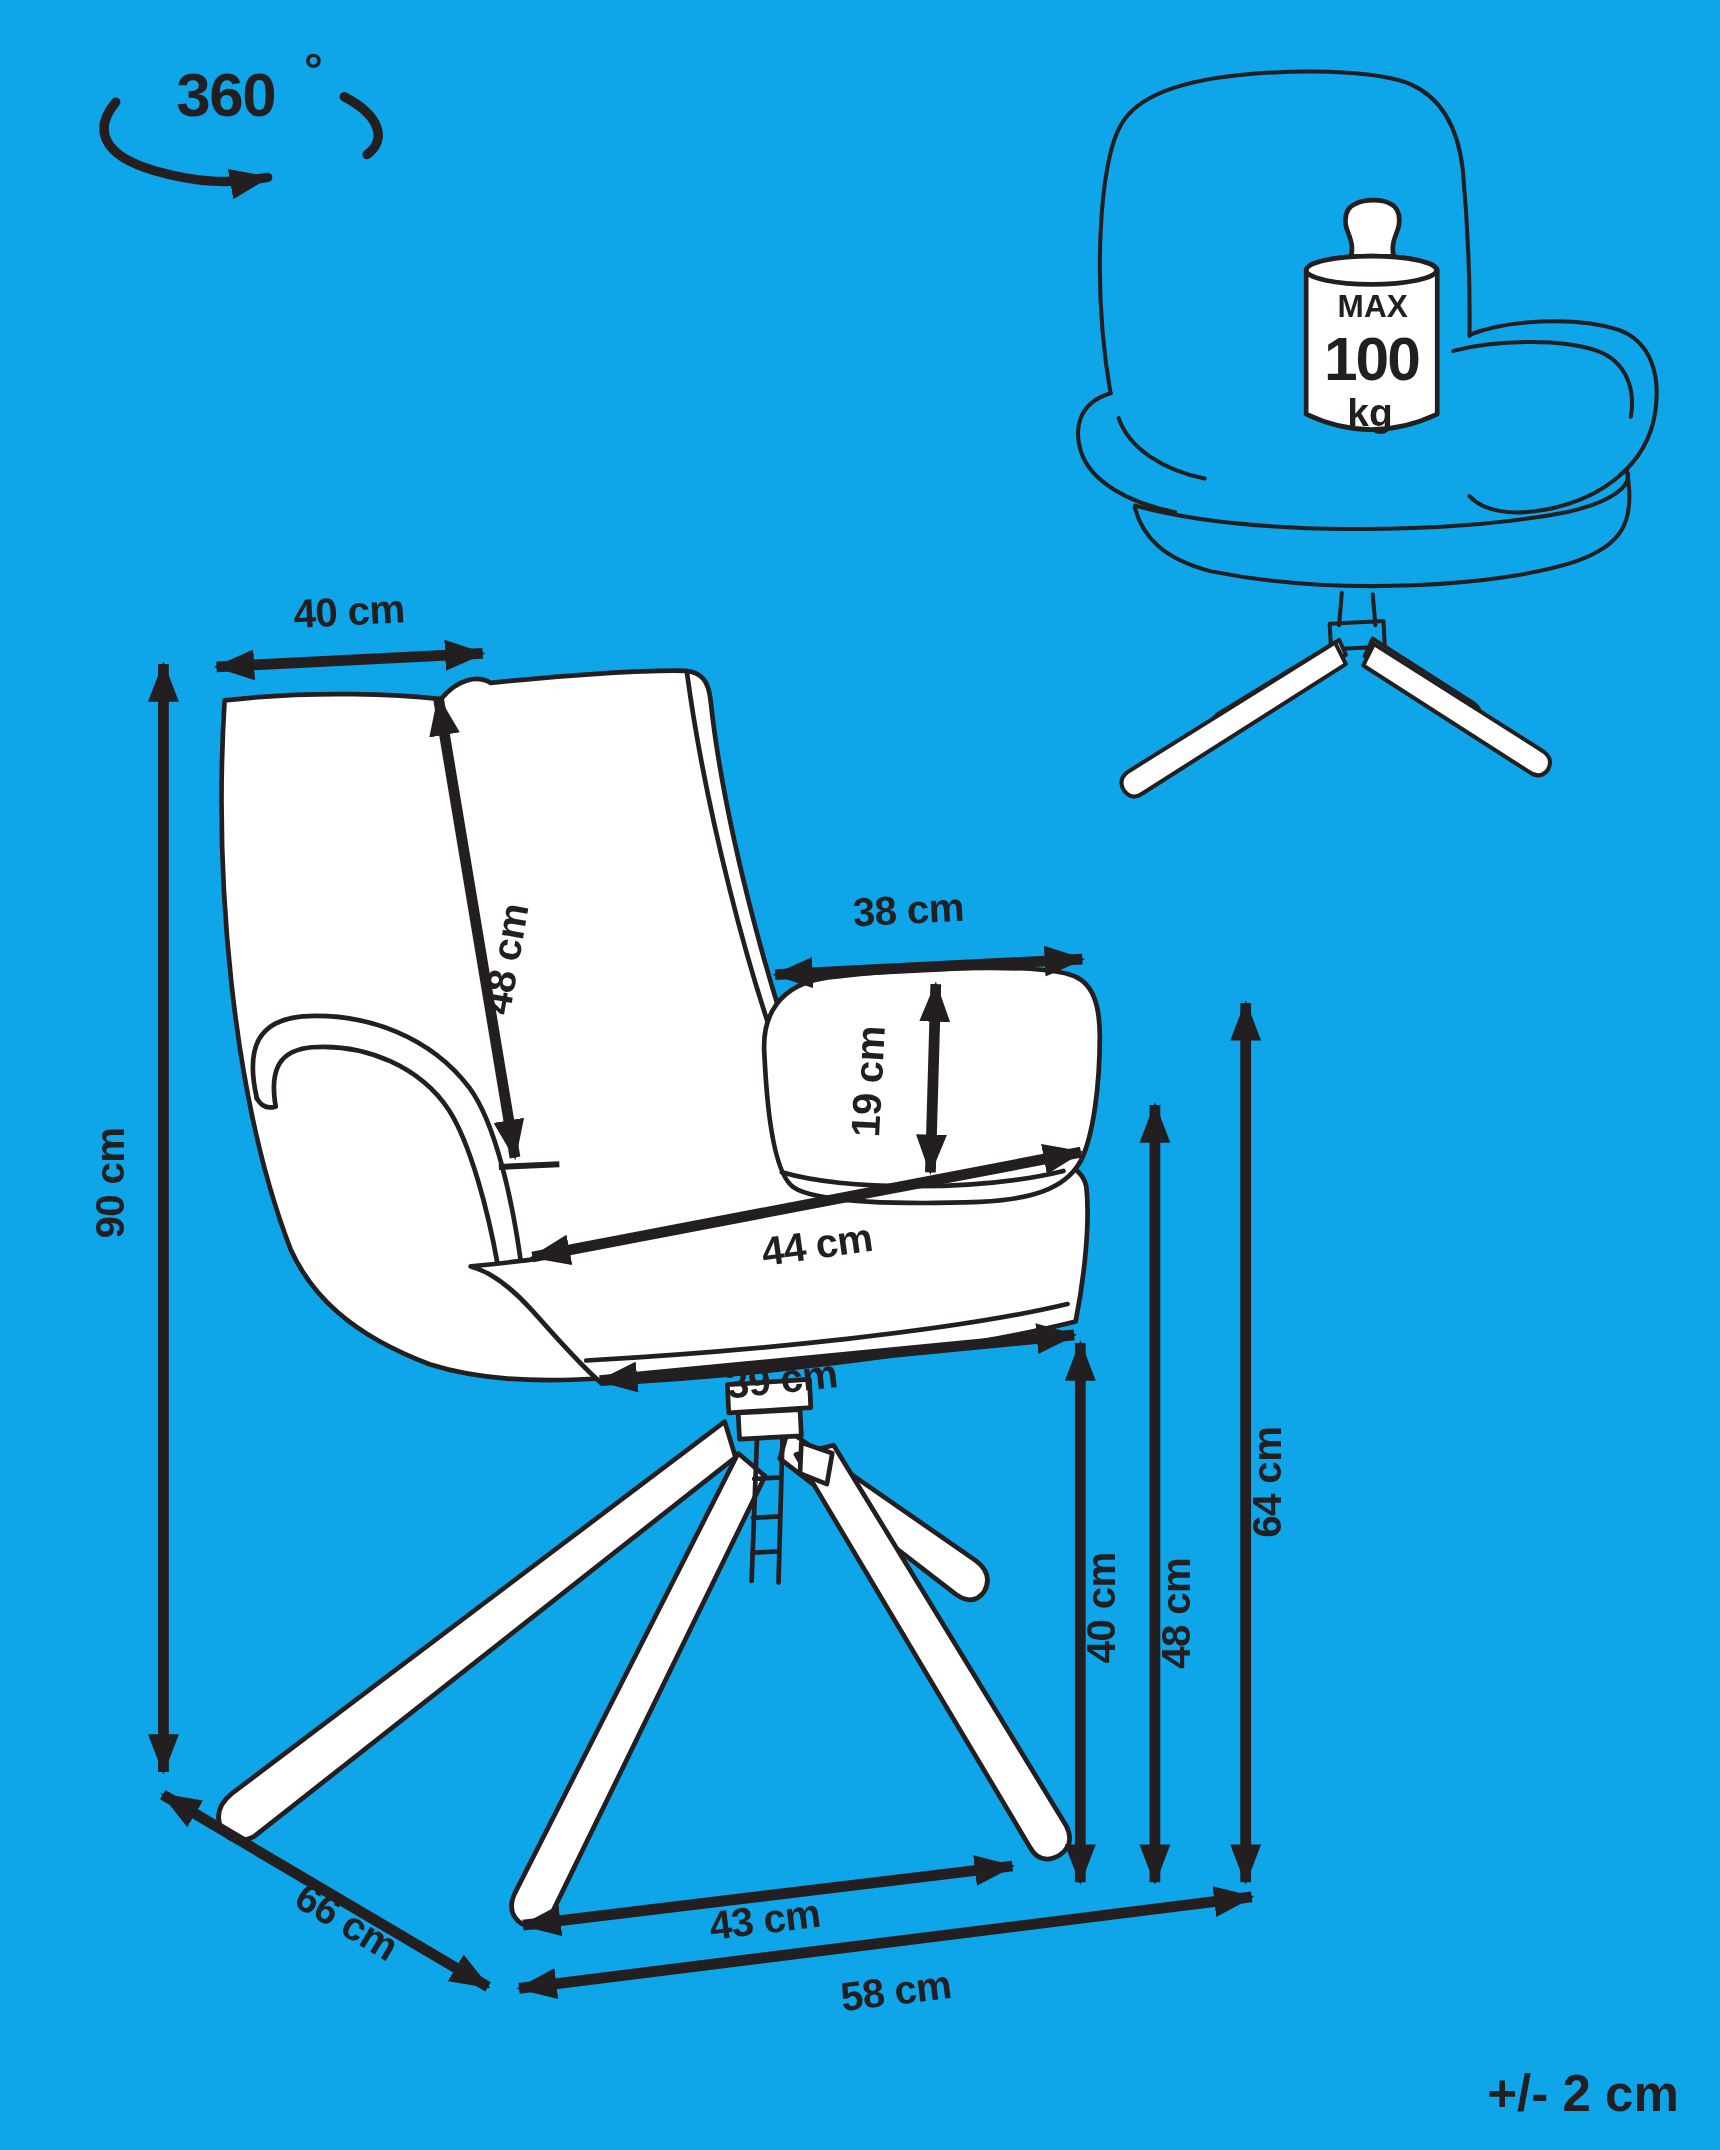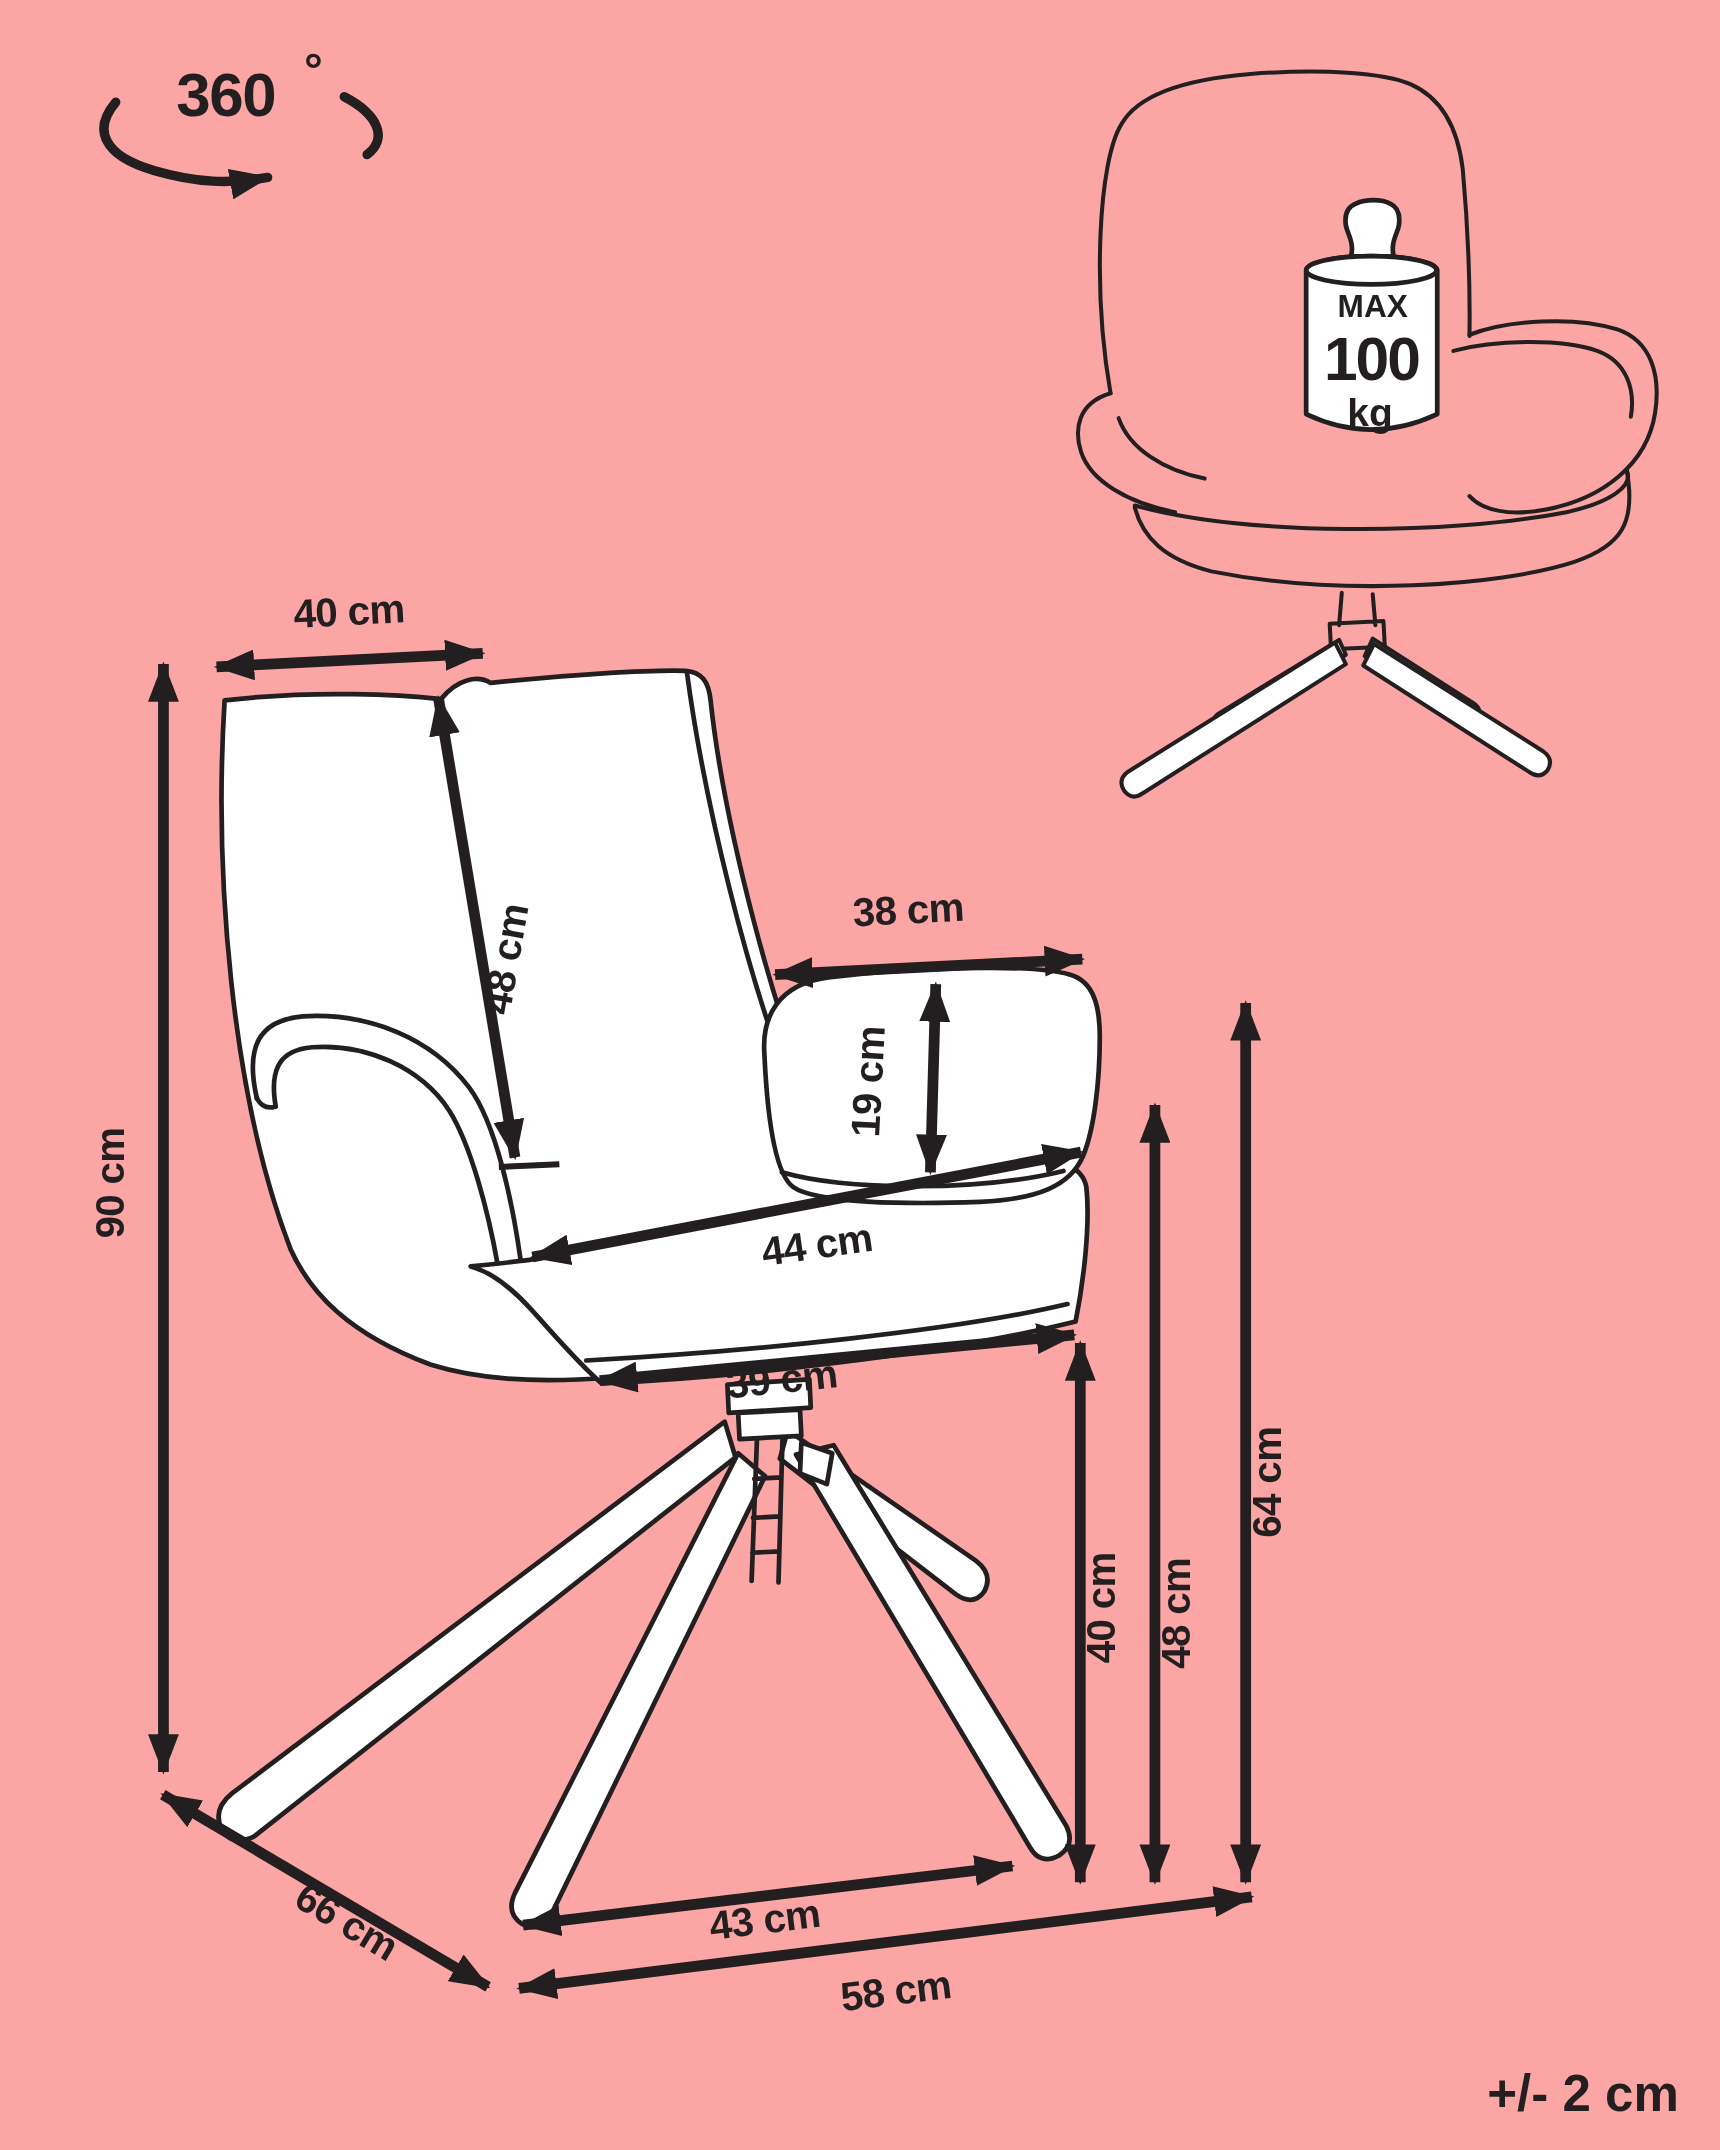--- a/index.html
+++ b/index.html
@@ -1,20 +1,20 @@
 <!DOCTYPE html>
 <html style="font-size:10.8px"><head>
 <meta charset="utf-8">
 <style>
   html, body { margin: 0; padding: 0; background: #ffffff; }
   .canvas {
     position: relative;
     width: 1721px;
     height: 2151px;
-    background: #fca5a5;
+    background: #0ea5e9;
     font-family: "Liberation Sans", sans-serif;
     overflow: hidden;
   }
   svg { display: block; }
   .ink-line   { fill: none; stroke: #231f20; stroke-width: 7;  stroke-linecap: round; stroke-linejoin: round; }
   .ink-fill   { fill: #ffffff; stroke: #231f20; stroke-width: 7; stroke-linecap: round; stroke-linejoin: round; }
   .thin-line  { fill: none; stroke: #231f20; stroke-width: 6;  stroke-linecap: round; stroke-linejoin: round; }
   .dim-shaft  { stroke: #231f20; stroke-width: 16; fill: none; }
   .dim-tick   { stroke: #231f20; stroke-width: 9;  fill: none; }
   .dim-text   { fill: #231f20; font-size: 60px; font-weight: 700; letter-spacing: -1px; }

